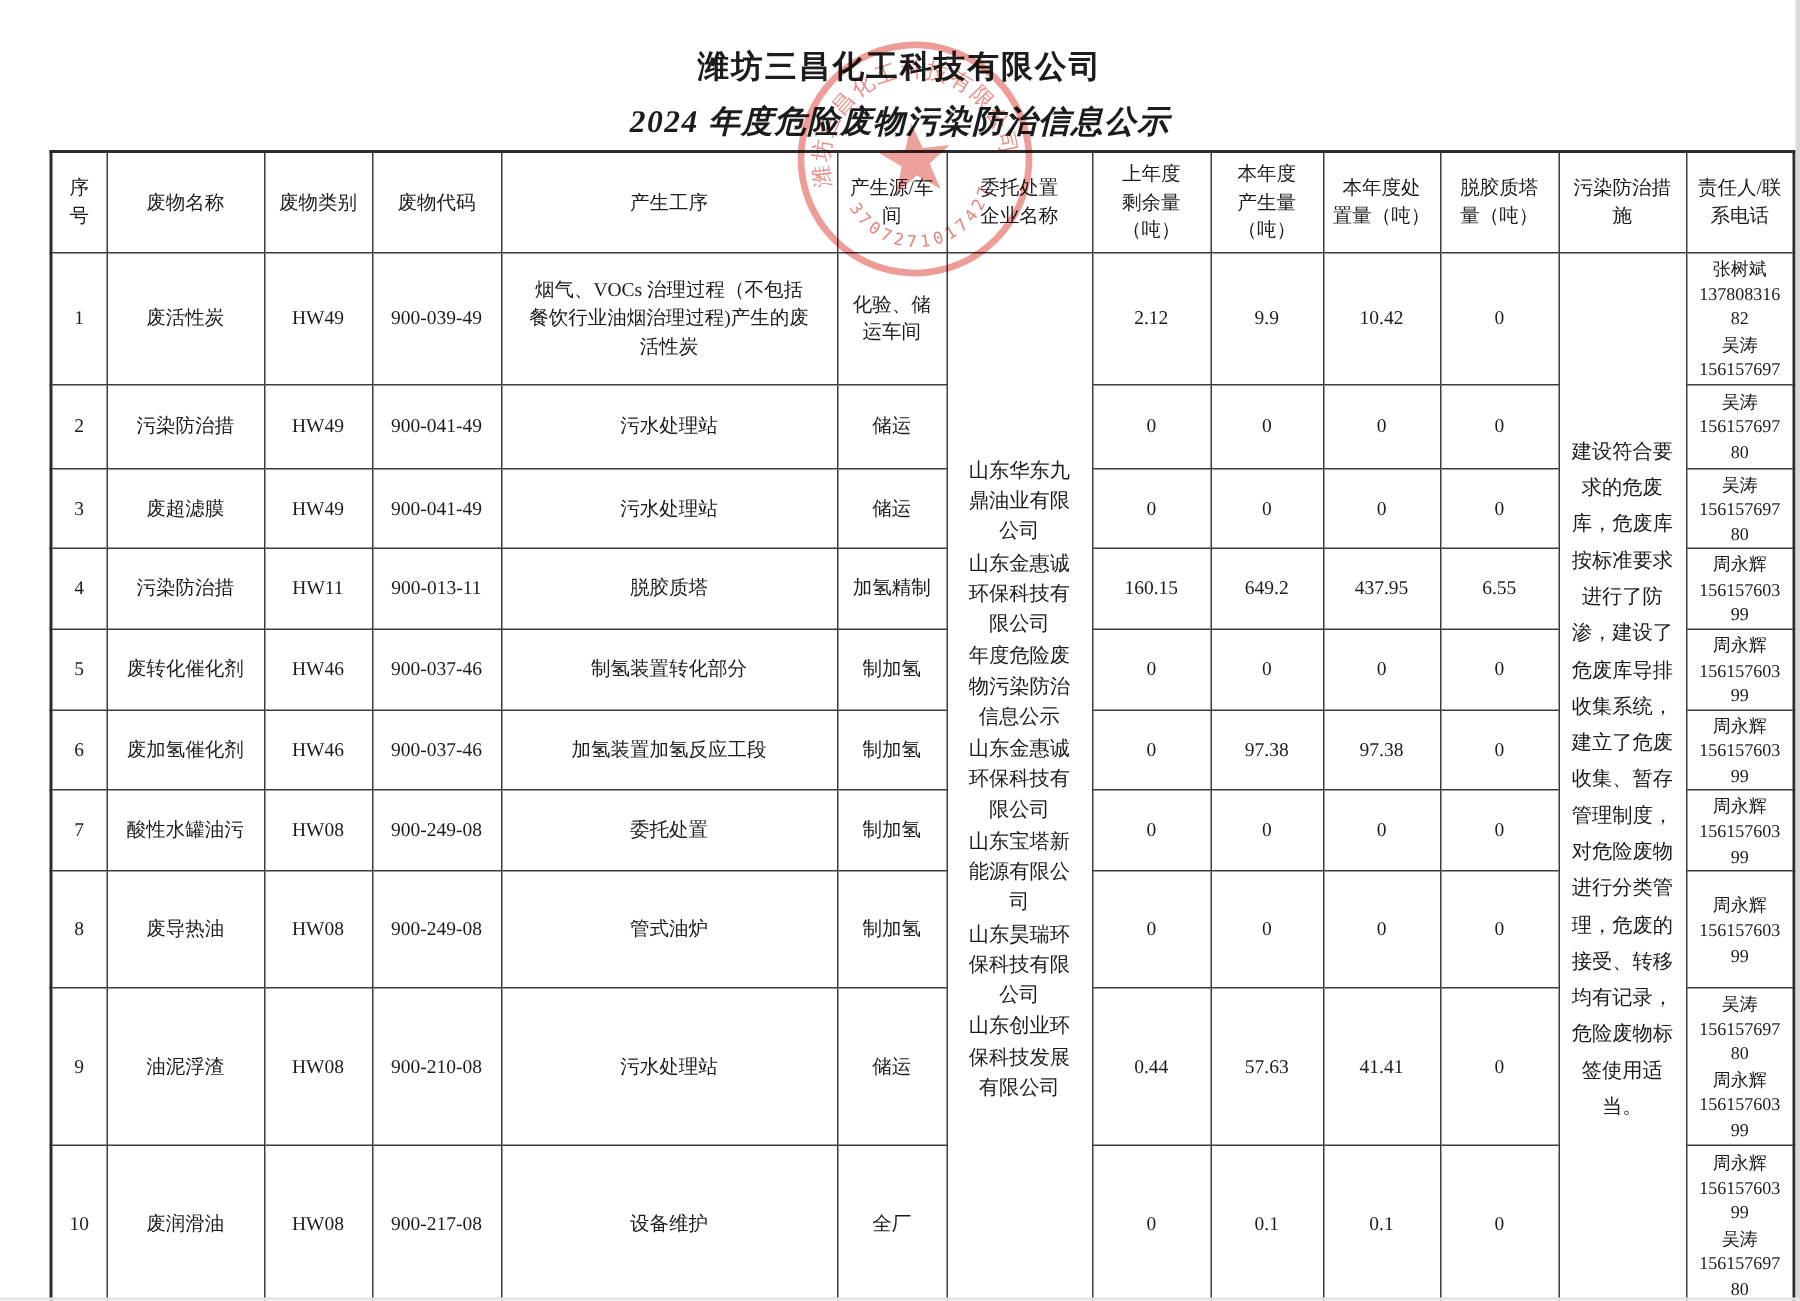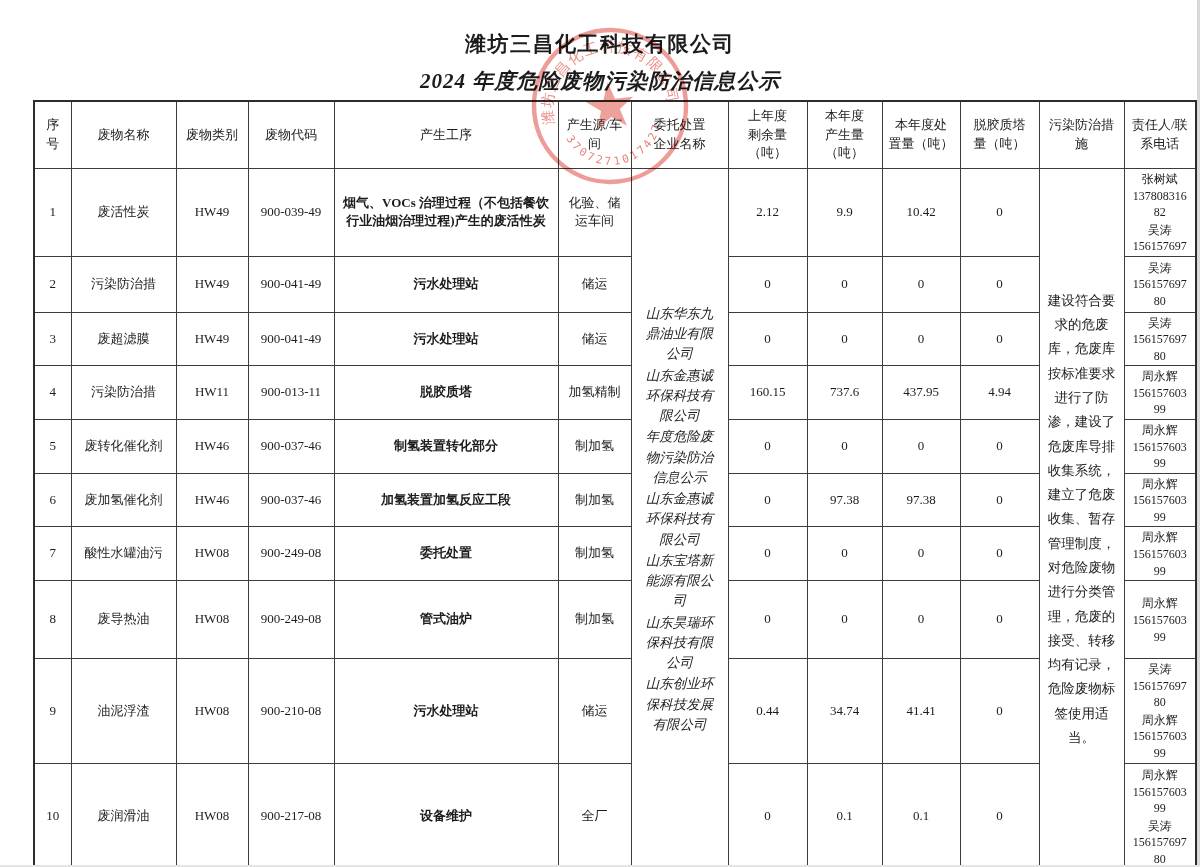--- a/index.html
+++ b/index.html
@@ -19,25 +19,25 @@
     position:absolute;left:33px;top:100px;width:1162px;
     border-collapse:collapse;table-layout:fixed;
     border:2px solid #2c2c2c;
   }
   th,td{
     border:1px solid #3c3c3c;text-align:center;vertical-align:middle;
     padding:2px 4px;font-size:13px;font-weight:normal;line-height:1.45;
     overflow:hidden;
   }
   th{white-space:pre-line;height:62px;}
-  td.cell-process{padding:2px 6px;font-weight:bold;}
+  td.cell-process{padding:2px 16px;}
   td.cell-contacts{font-size:12px;line-height:1.38;padding:1px 7px;word-break:break-all;}
   td.companies-cell{font-size:13.5px;line-height:1.5;padding:2px 10px;}
   td.measures-cell{font-size:13.5px;line-height:1.8;padding:2px 6px;text-align:center;}
-  .company-item{margin:1px 4px;font-style:italic;}
+  .company-item{margin:1px 4px;}
   .contact-name{margin-top:1px;}
   
   .stamp{position:absolute;left:528px;top:24px;width:164px;height:164px;pointer-events:none;
          transform:rotate(-6deg);mix-blend-mode:multiply;}
   
   .scan-edge-right{position:absolute;right:0;top:0;width:3px;height:867px;background:#d9d9d9;}
   .scan-edge-bottom{position:absolute;left:0;bottom:0;width:1200px;height:2px;background:#e4e4e4;}
 </style>
 </head>
 <body>
@@ -151,23 +151,23 @@
         </td>
       </tr>
       <tr style="height: 49px;">
         <td class="cell-seq">4</td>
         <td class="cell-waste-name">污染防治措</td>
         <td class="cell-waste-category">HW11</td>
         <td class="cell-waste-code">900-013-11</td>
         <td class="cell-process">脱胶质塔</td>
         <td class="cell-source-workshop">加氢精制</td>
         <td class="num-cell cell-prev-year-remain">160.15</td>
-        <td class="num-cell cell-year-produced">737.6</td>
+        <td class="num-cell cell-year-produced">649.2</td>
         <td class="num-cell cell-year-disposed">437.95</td>
-        <td class="num-cell cell-year-end-remain">4.94</td>
+        <td class="num-cell cell-year-end-remain">6.55</td>
         <td class="cell-contacts">
           <div class="contact-name">周永辉</div>
           <div class="contact-phone">15615760399</div>
         </td>
       </tr>
       <tr style="height: 50px;">
         <td class="cell-seq">5</td>
         <td class="cell-waste-name">废转化催化剂</td>
         <td class="cell-waste-category">HW46</td>
         <td class="cell-waste-code">900-037-46</td>
@@ -231,21 +231,21 @@
         </td>
       </tr>
       <tr style="height: 103px;">
         <td class="cell-seq">9</td>
         <td class="cell-waste-name">油泥浮渣</td>
         <td class="cell-waste-category">HW08</td>
         <td class="cell-waste-code">900-210-08</td>
         <td class="cell-process">污水处理站</td>
         <td class="cell-source-workshop">储运</td>
         <td class="num-cell cell-prev-year-remain">0.44</td>
-        <td class="num-cell cell-year-produced">34.74</td>
+        <td class="num-cell cell-year-produced">57.63</td>
         <td class="num-cell cell-year-disposed">41.41</td>
         <td class="num-cell cell-year-end-remain">0</td>
         <td class="cell-contacts">
           <div class="contact-name">吴涛</div>
           <div class="contact-phone">15615769780</div>
           <div class="contact-name">周永辉</div>
           <div class="contact-phone">15615760399</div>
         </td>
       </tr>
       <tr style="height: 108px;">

